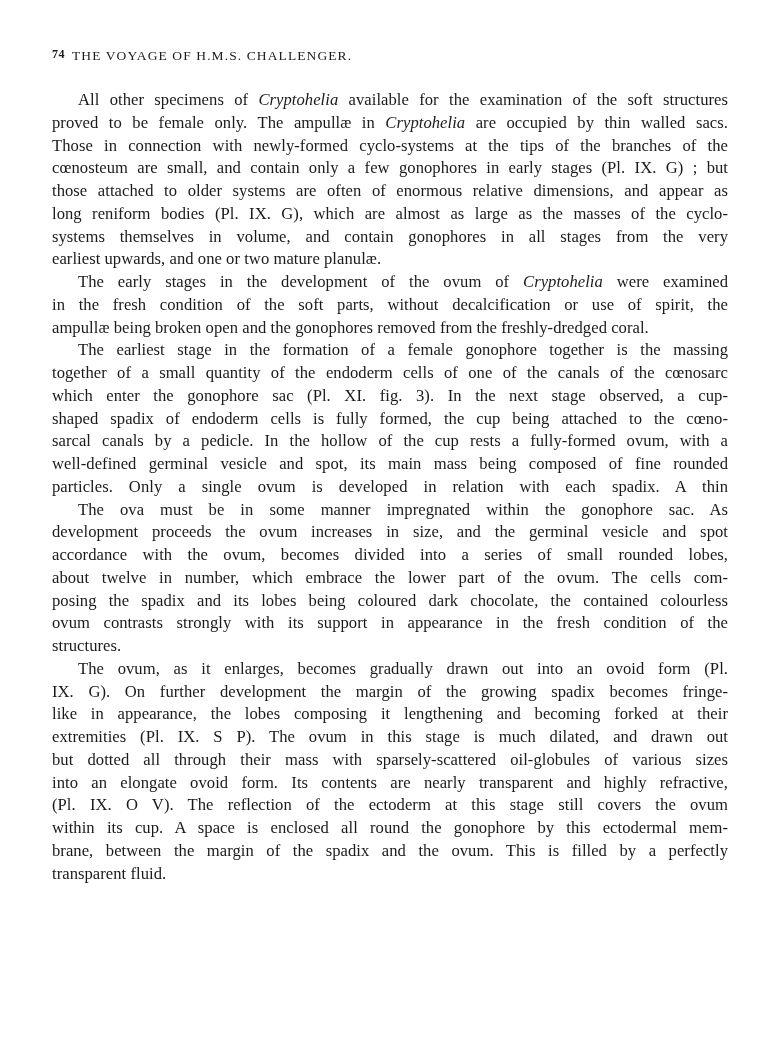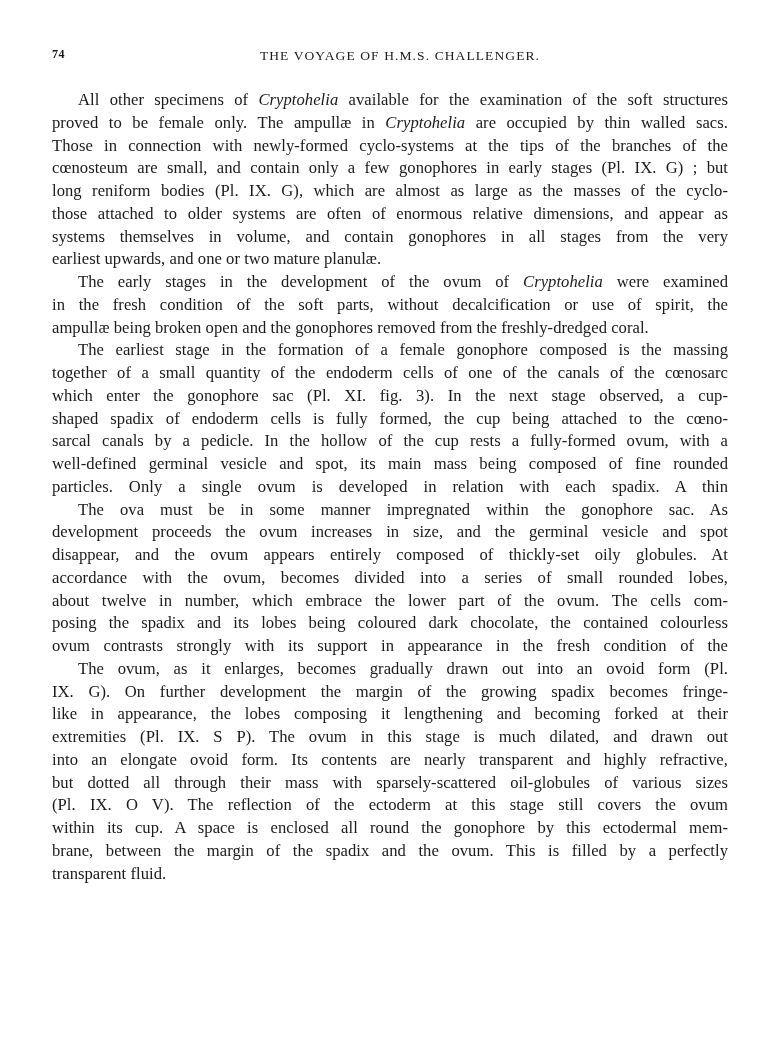--- a/index.html
+++ b/index.html
@@ -9,21 +9,21 @@
     font-family: "Liberation Serif", "DejaVu Serif", serif; color: #1a1a1a;
   }
   .running-head {
     position: absolute; left: 52px; top: 47px; width: 676px; height: 22px;
   }
   .page-number {
     position: absolute; left: 0; top: 0;
     font-size: 12px; font-weight: bold; letter-spacing: 0.5px;
   }
   .running-title {
-    position: absolute; left: 0; right: 0; top: 1px; text-align: center;
+    position: absolute; left: 0; right: 0; top: 1px; text-align: left;
     font-size: 13.5px; letter-spacing: 1.1px; padding-left: 20px;
   }
   .body-text {
     position: absolute; left: 52px; top: 89px; width: 676px;
     font-size: 16.6px; line-height: 22.75px; text-align: justify;
     letter-spacing: 0.05px;
   }
   .line { display: block; text-align: justify; text-align-last: justify; white-space: nowrap; }
   .line.last { text-align-last: left; }
   .line.indent { padding-left: 26px; }
@@ -36,54 +36,54 @@
     <span class="page-number">74</span>
     <span class="running-title">THE VOYAGE OF H.M.S. CHALLENGER.</span>
   </div>
 
   <div class="body-text" id="body-text">
       <div>
         <span class="line indent"><span>All other specimens of </span><span style="font-style: italic;">Cryptohelia</span><span> available for the examination of the soft structures</span></span>
         <span class="line"><span>proved to be female only.  The ampullæ in </span><span style="font-style: italic;">Cryptohelia</span><span> are occupied by thin walled sacs.</span></span>
         <span class="line"><span>Those in connection with newly-formed cyclo-systems at the tips of the branches of the</span></span>
         <span class="line"><span>cœnosteum are small, and contain only a few gonophores in early stages (Pl. IX. G) ; but</span></span>
+        <span class="line"><span>those attached to older systems are often of enormous relative dimensions, and appear as</span></span>
         <span class="line"><span>long reniform bodies (Pl. IX. G), which are almost as large as the masses of the cyclo-</span></span>
-        <span class="line"><span>those attached to older systems are often of enormous relative dimensions, and appear as</span></span>
         <span class="line"><span>systems themselves in volume, and contain gonophores in all stages from the very</span></span>
         <span class="line last"><span>earliest upwards, and one or two mature planulæ.</span></span>
       </div>
       <div>
         <span class="line indent"><span>The early stages in the development of the ovum of </span><span style="font-style: italic;">Cryptohelia</span><span> were examined</span></span>
         <span class="line"><span>in the fresh condition of the soft parts, without decalcification or use of spirit, the</span></span>
         <span class="line last"><span>ampullæ being broken open and the gonophores removed from the freshly-dredged coral.</span></span>
       </div>
       <div>
-        <span class="line indent"><span>The earliest stage in the formation of a female gonophore composed is the massing</span></span>
+        <span class="line indent"><span>The earliest stage in the formation of a female gonophore together is the massing</span></span>
         <span class="line"><span>together of a small quantity of the endoderm cells of one of the canals of the cœnosarc</span></span>
         <span class="line"><span>which enter the gonophore sac (Pl. XI. fig. 3).  In the next stage observed, a cup-</span></span>
         <span class="line"><span>shaped spadix of endoderm cells is fully formed, the cup being attached to the cœno-</span></span>
         <span class="line"><span>sarcal canals by a pedicle.  In the hollow of the cup rests a fully-formed ovum, with a</span></span>
         <span class="line"><span>well-defined germinal vesicle and spot, its main mass being composed of fine rounded</span></span>
         <span class="line"><span>particles.  Only a single ovum is developed in relation with each spadix.  A thin</span></span>
       </div>
       <div>
         <span class="line indent"><span>The ova must be in some manner impregnated within the gonophore sac.  As</span></span>
         <span class="line"><span>development proceeds the ovum increases in size, and the germinal vesicle and spot</span></span>
-        <span class="line"><span>disappear, and the ovum appears entirely composed of thickly-set oily globules.  At</span></span>
         <span class="line"><span>accordance with the ovum, becomes divided into a series of small rounded lobes,</span></span>
         <span class="line"><span>about twelve in number, which embrace the lower part of the ovum.  The cells com-</span></span>
         <span class="line"><span>posing the spadix and its lobes being coloured dark chocolate, the contained colourless</span></span>
         <span class="line"><span>ovum contrasts strongly with its support in appearance in the fresh condition of the</span></span>
+        <span class="line last"><span>structures.</span></span>
       </div>
       <div>
         <span class="line indent"><span>The ovum, as it enlarges, becomes gradually drawn out into an ovoid form (Pl.</span></span>
         <span class="line"><span>IX. G).  On further development the margin of the growing spadix becomes fringe-</span></span>
         <span class="line"><span>like in appearance, the lobes composing it lengthening and becoming forked at their</span></span>
         <span class="line"><span>extremities (Pl. IX. S P).  The ovum in this stage is much dilated, and drawn out</span></span>
+        <span class="line"><span>but dotted all through their mass with sparsely-scattered oil-globules of various sizes</span></span>
         <span class="line"><span>into an elongate ovoid form.  Its contents are nearly transparent and highly refractive,</span></span>
-        <span class="line"><span>but dotted all through their mass with sparsely-scattered oil-globules of various sizes</span></span>
         <span class="line"><span>(Pl. IX. O V).  The reflection of the ectoderm at this stage still covers the ovum</span></span>
         <span class="line"><span>within its cup.  A space is enclosed all round the gonophore by this ectodermal mem-</span></span>
         <span class="line"><span>brane, between the margin of the spadix and the ovum.  This is filled by a perfectly</span></span>
         <span class="line last"><span>transparent fluid.</span></span>
       </div>
     </div>
 </div>
 
 </body></html>

